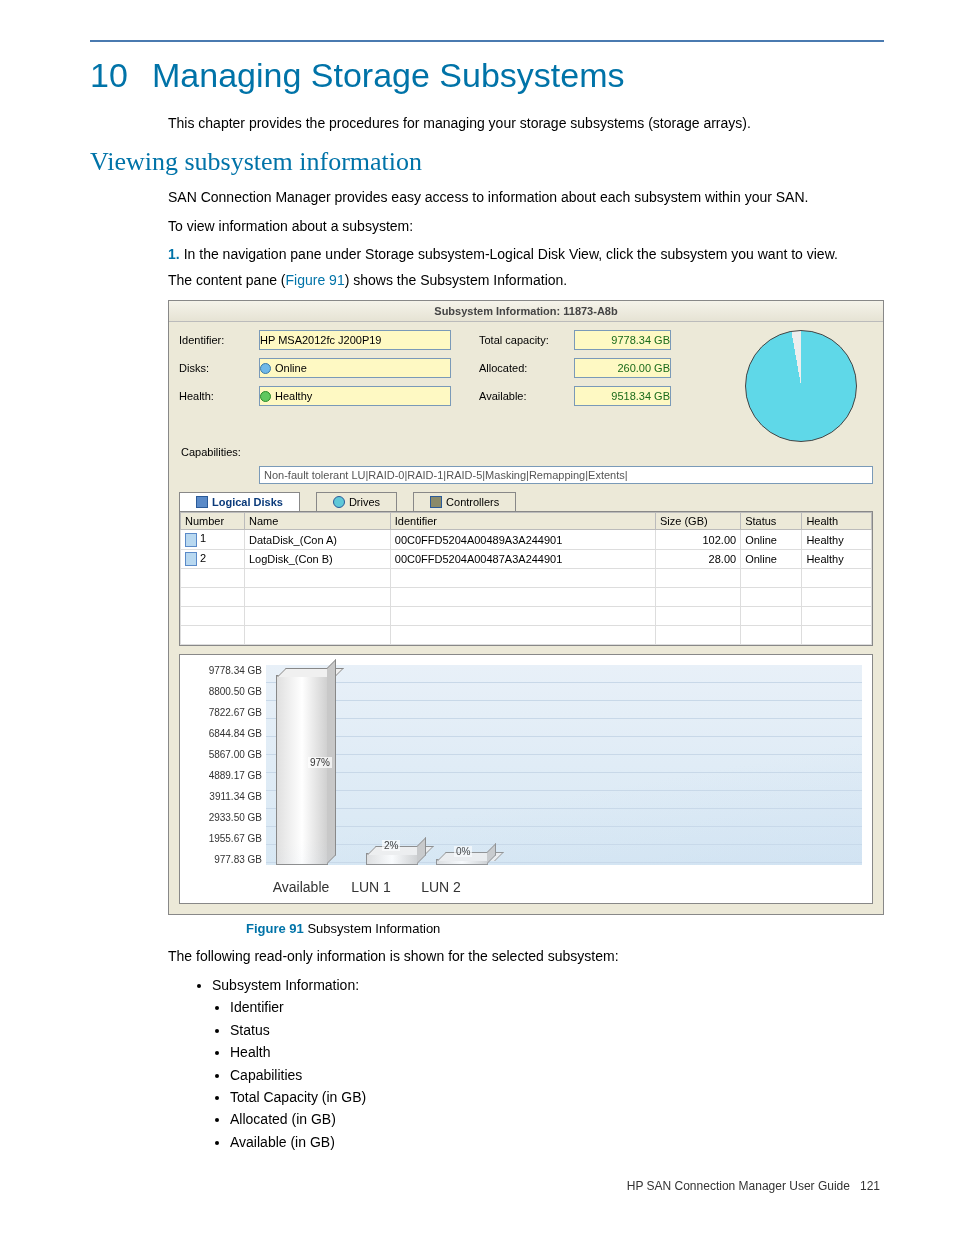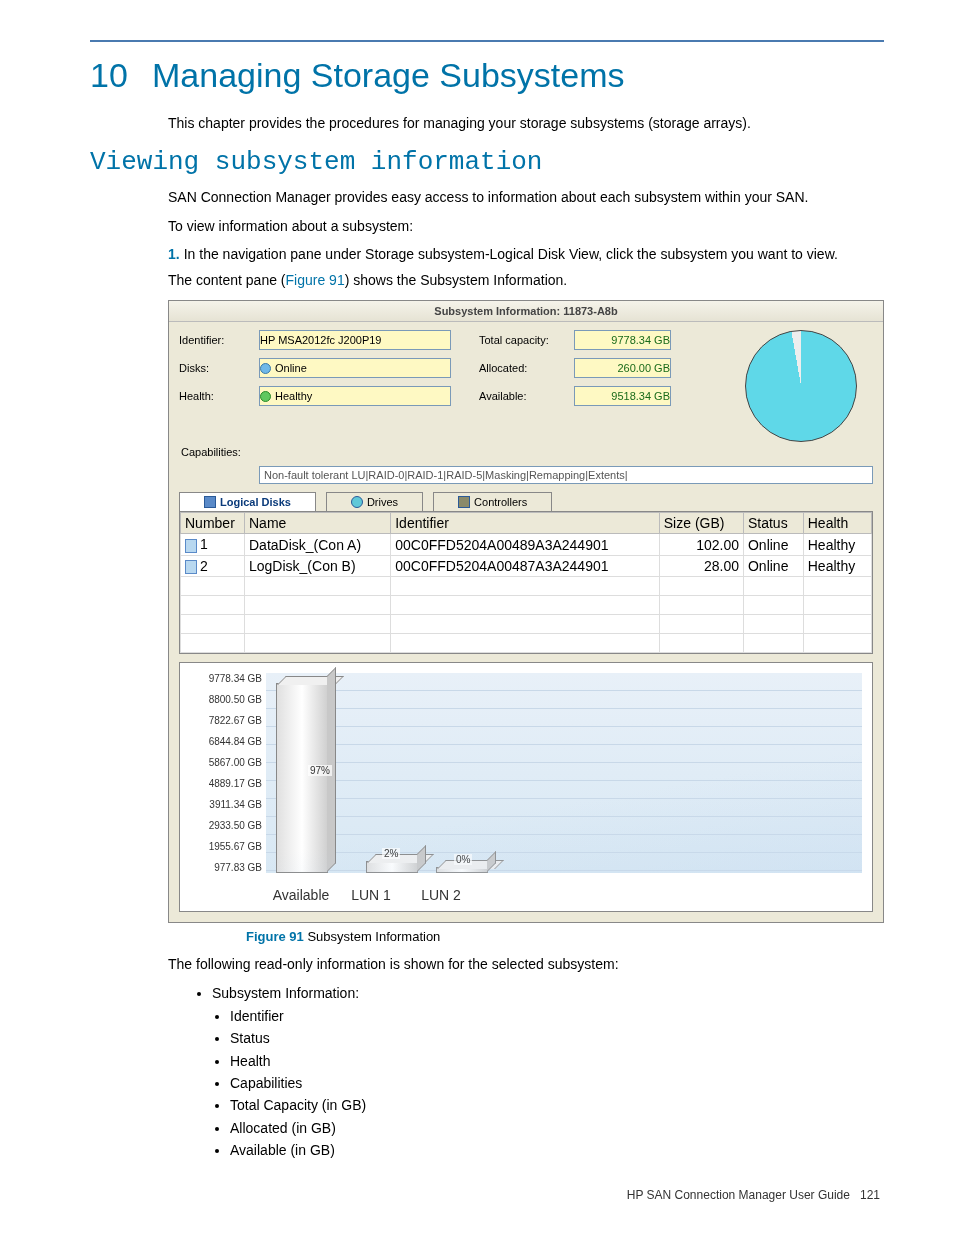--- a/index.html
+++ b/index.html
@@ -1,20 +1,20 @@
 <!DOCTYPE html>
 <html><head>
 <meta charset="utf-8">
 <style>
 body{margin:0;font-family:Arial,Helvetica,sans-serif;background:#fff;color:#000;width:954px}
 .page{padding:40px 70px 30px 90px}
 .top-rule{border-top:2px solid #4a7ab0;margin-bottom:14px}
 h1{font-family:"Segoe UI Light","Helvetica Neue",Arial,sans-serif;font-weight:300;font-size:34px;color:#0073a8;margin:0 0 18px 0}
 h1 .chnum{display:inline-block;width:62px}
-h2{font-family:Liberation Mono, monospace;font-weight:300;font-size:26px;color:#0073a8;margin:14px 0 10px 0}
+h2{font-family:Liberation Serif, serif;font-weight:300;font-size:26px;color:#0073a8;margin:14px 0 10px 0}
 p{font-size:14px;margin:8px 0 8px 78px;line-height:1.45}
 ol.steps{list-style:none;padding:0;margin:8px 0 0 78px}
 ol.steps>li{margin-bottom:6px;font-size:14px;line-height:1.45}
 ol.steps .num{color:#0073a8;font-weight:bold;margin-right:4px}
 .figref{color:#0073a8}
 .fig-wrap{margin:10px 0 6px 78px}
 .ui{border:1px solid #888;background:#ece9d8;font-family:Tahoma,Arial,sans-serif;font-size:11px;color:#000}
 .ui-title{text-align:center;font-weight:bold;color:#444;padding:4px 0;border-bottom:1px solid #bbb;background:linear-gradient(#f5f3ea,#e6e3d4)}
 .info-top{display:flex;padding:8px 10px 4px 10px}
 .info-left{flex:0 0 300px}
@@ -25,27 +25,27 @@
 .mlbl{width:95px}
 .field{border:1px solid #7a9ab8;background:#fef9c3;padding:2px 0;height:14px;display:flex;align-items:center}
 .field.w200{width:190px}
 .field.w110{width:95px;justify-content:flex-end;color:#1a6b1a}
 .caps{border:1px solid #7a9ab8;background:#fff;padding:2px 4px;margin:0 10px 8px 90px;color:#555}
 .status-dot{width:9px;height:9px;border-radius:50%;margin-right:4px;display:inline-block}
 .dot-online{background:#6fb8e8;border:1px solid #3a7aa8}
 .dot-healthy{background:#5fc85f;border:1px solid #2a8a2a}
 .pie{width:110px;height:110px;border-radius:50%;background:conic-gradient(#5fd8e8 0deg 350deg,#eee 350deg 360deg);border:1px solid #444}
 .tabs{display:flex;margin:6px 0 0 10px}
-.tab{border:1px solid #888;border-bottom:none;padding:3px 24px;background:#ece9d8;margin-right:10px;display:flex;align-items:center}
+.tab{border:1px solid #888;border-bottom:none;padding:3px 16px;background:#ece9d8;margin-right:16px;display:flex;align-items:center}
 .tab.active{background:#fff;font-weight:bold;color:#0a3a7a}
 .tab-icon{width:10px;height:10px;margin-right:4px;background:#5a8ac8;border:1px solid #2a5a98}
 .tab-icon.drv{background:#5fc8d8;border-radius:50%}
 .tab-icon.ctrl{background:#8a8a6a}
 .grid{margin:0 10px 8px 10px;border:1px solid #888;background:#fff}
-.grid table{width:100%;border-collapse:collapse;font-size:14px}
+.grid table{width:100%;border-collapse:collapse;font-size:11px}
 .grid th{background:#ece9d8;border:1px solid #bbb;padding:2px 4px;text-align:left;font-weight:normal}
 .grid td{border:1px solid #ddd;padding:2px 4px}
 .grid .numcol{width:55px}
 .grid .sz{text-align:right}
 .grid tbody tr.empty td{height:14px;border-left:1px solid #ddd;border-right:1px solid #ddd}
 .disk-icon{width:10px;height:12px;background:#b8d8f0;border:1px solid #5a8ac8;display:inline-block;margin-right:3px;vertical-align:middle}
 .chart3d{margin:0 10px 10px 10px;border:1px solid #888;background:#fff;height:248px;position:relative;overflow:hidden}
 .yaxis{position:absolute;left:4px;top:10px;bottom:38px;width:78px;display:flex;flex-direction:column;justify-content:space-between;text-align:right;font-size:10px;color:#333}
 .plot{position:absolute;left:86px;right:10px;top:10px;bottom:38px;background:repeating-linear-gradient(to bottom,transparent 0,transparent 17px,#c8d8e8 17px,#c8d8e8 18px),linear-gradient(#e8f0f8,#d8e8f4)}
 .plot::after{content:"";position:absolute;inset:0;background:linear-gradient(170deg,rgba(255,255,255,0) 60%,rgba(200,220,240,.4));}

